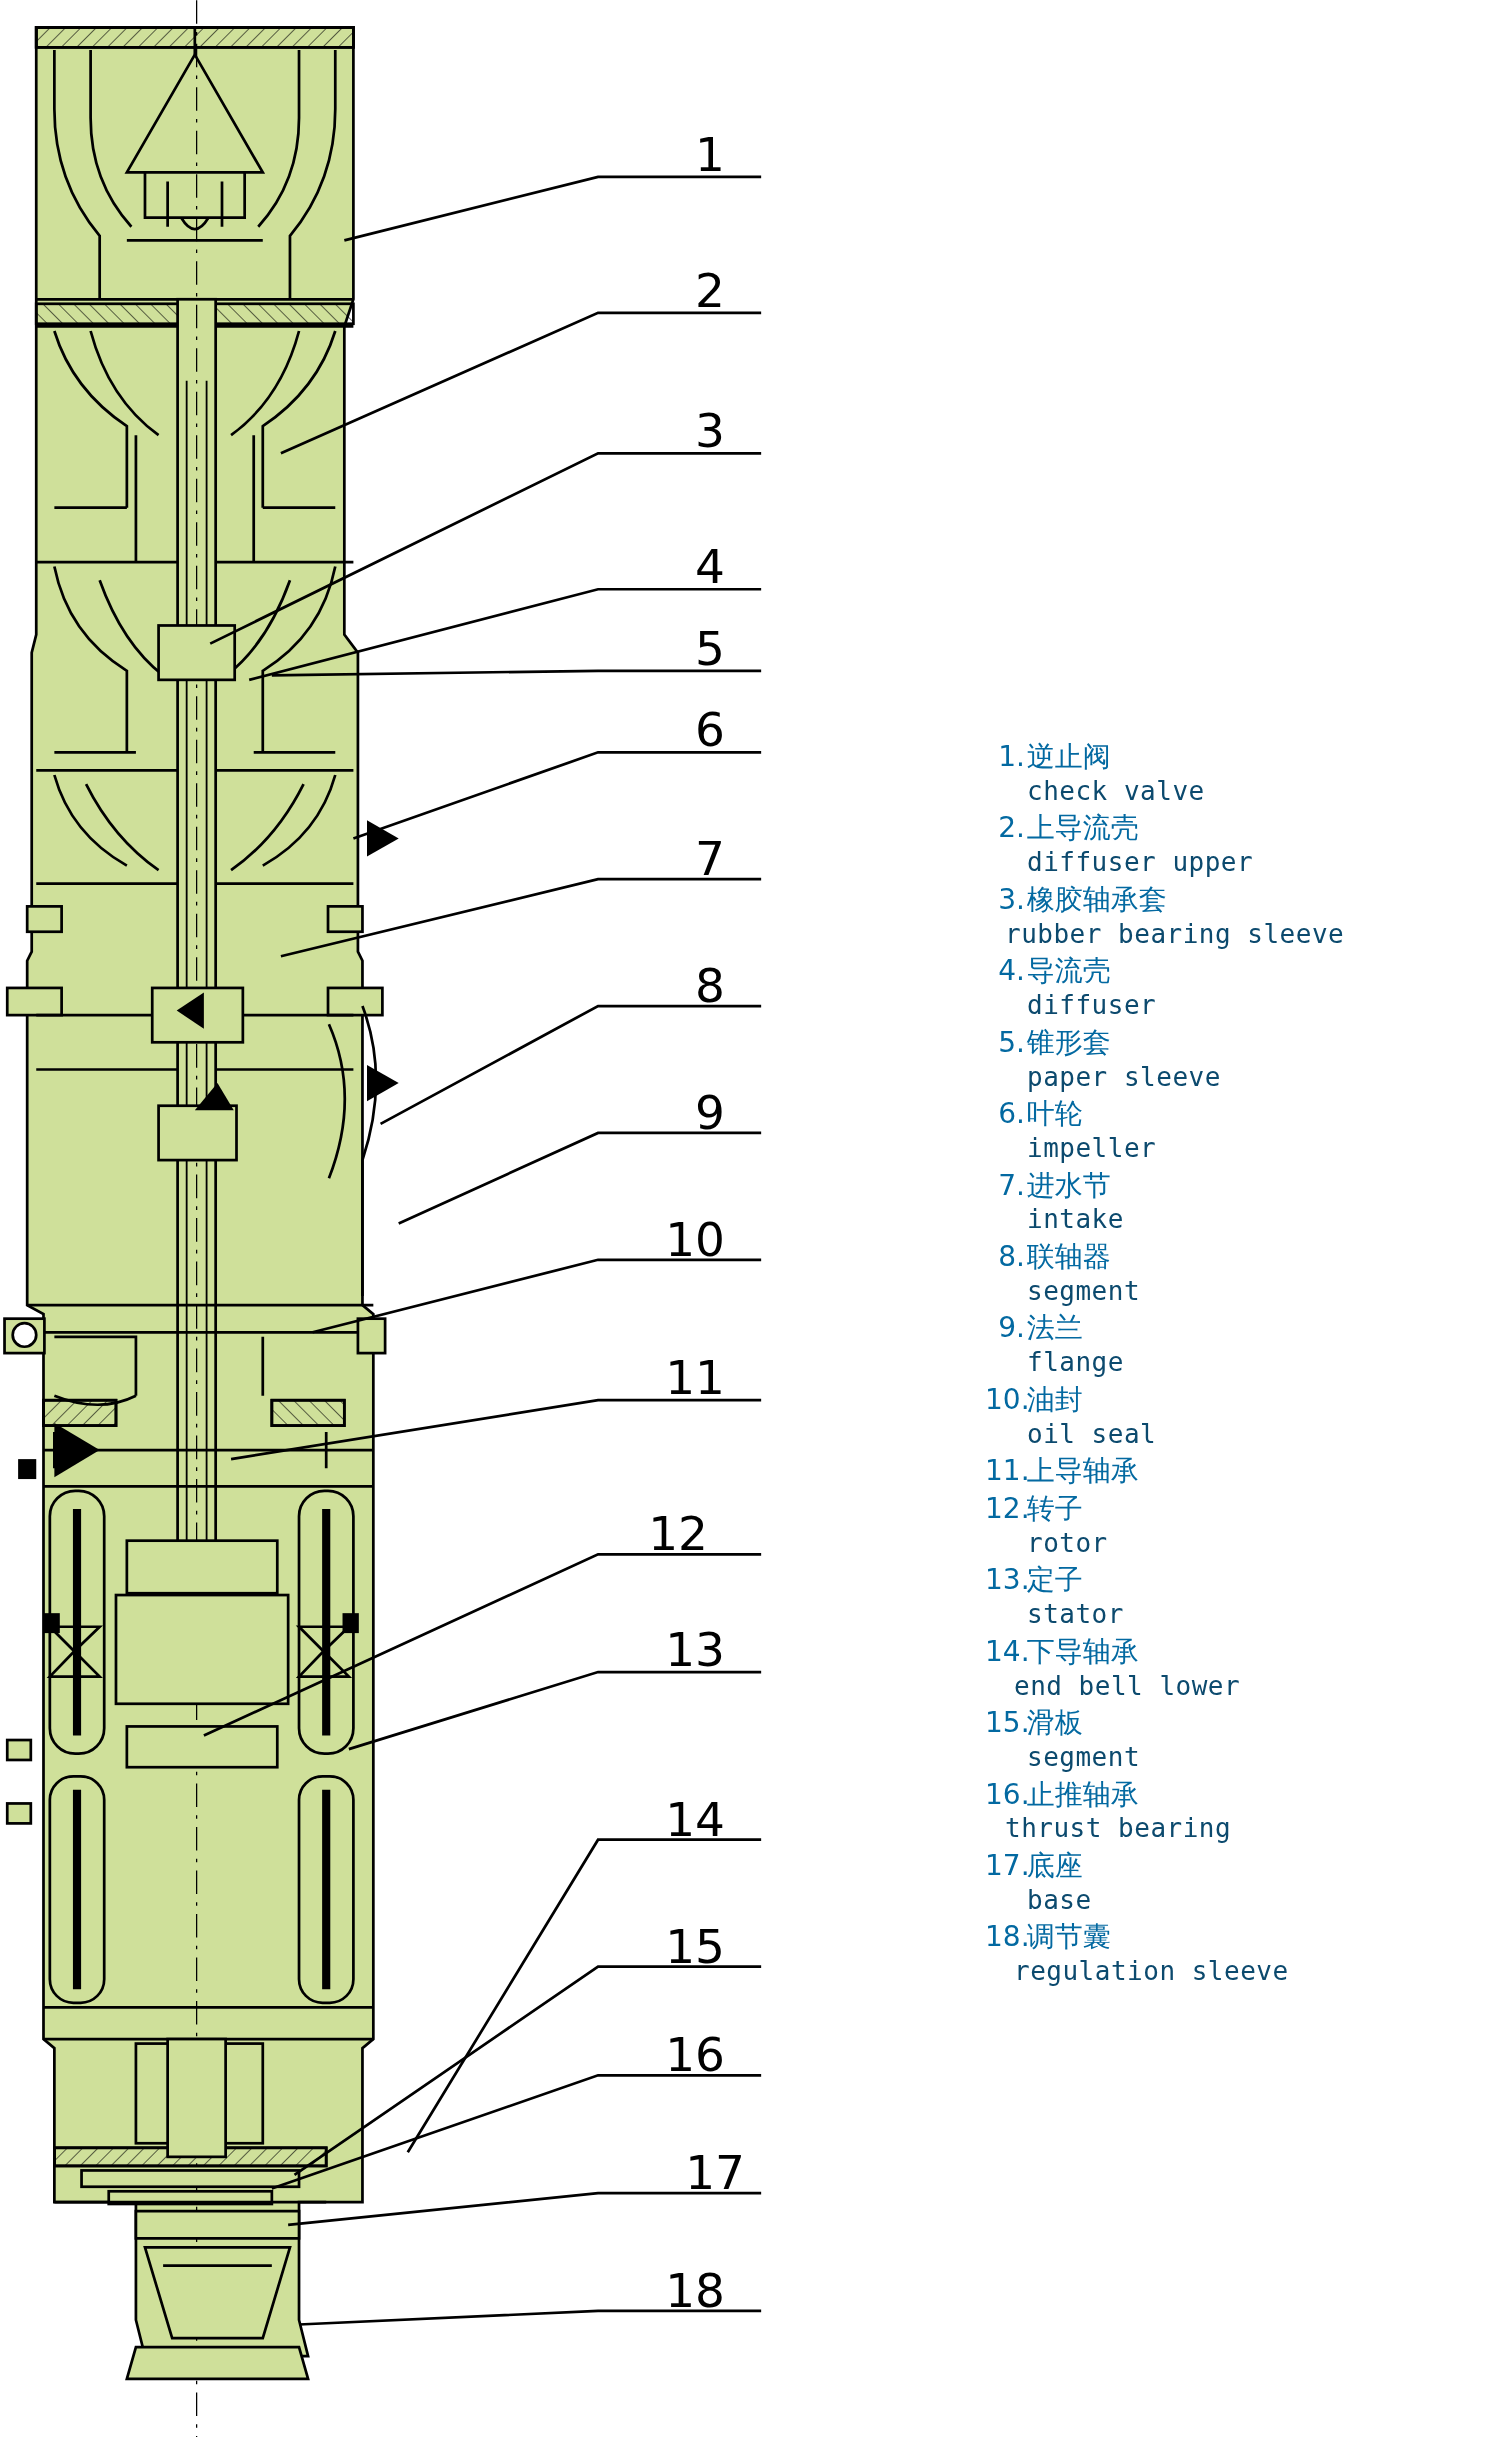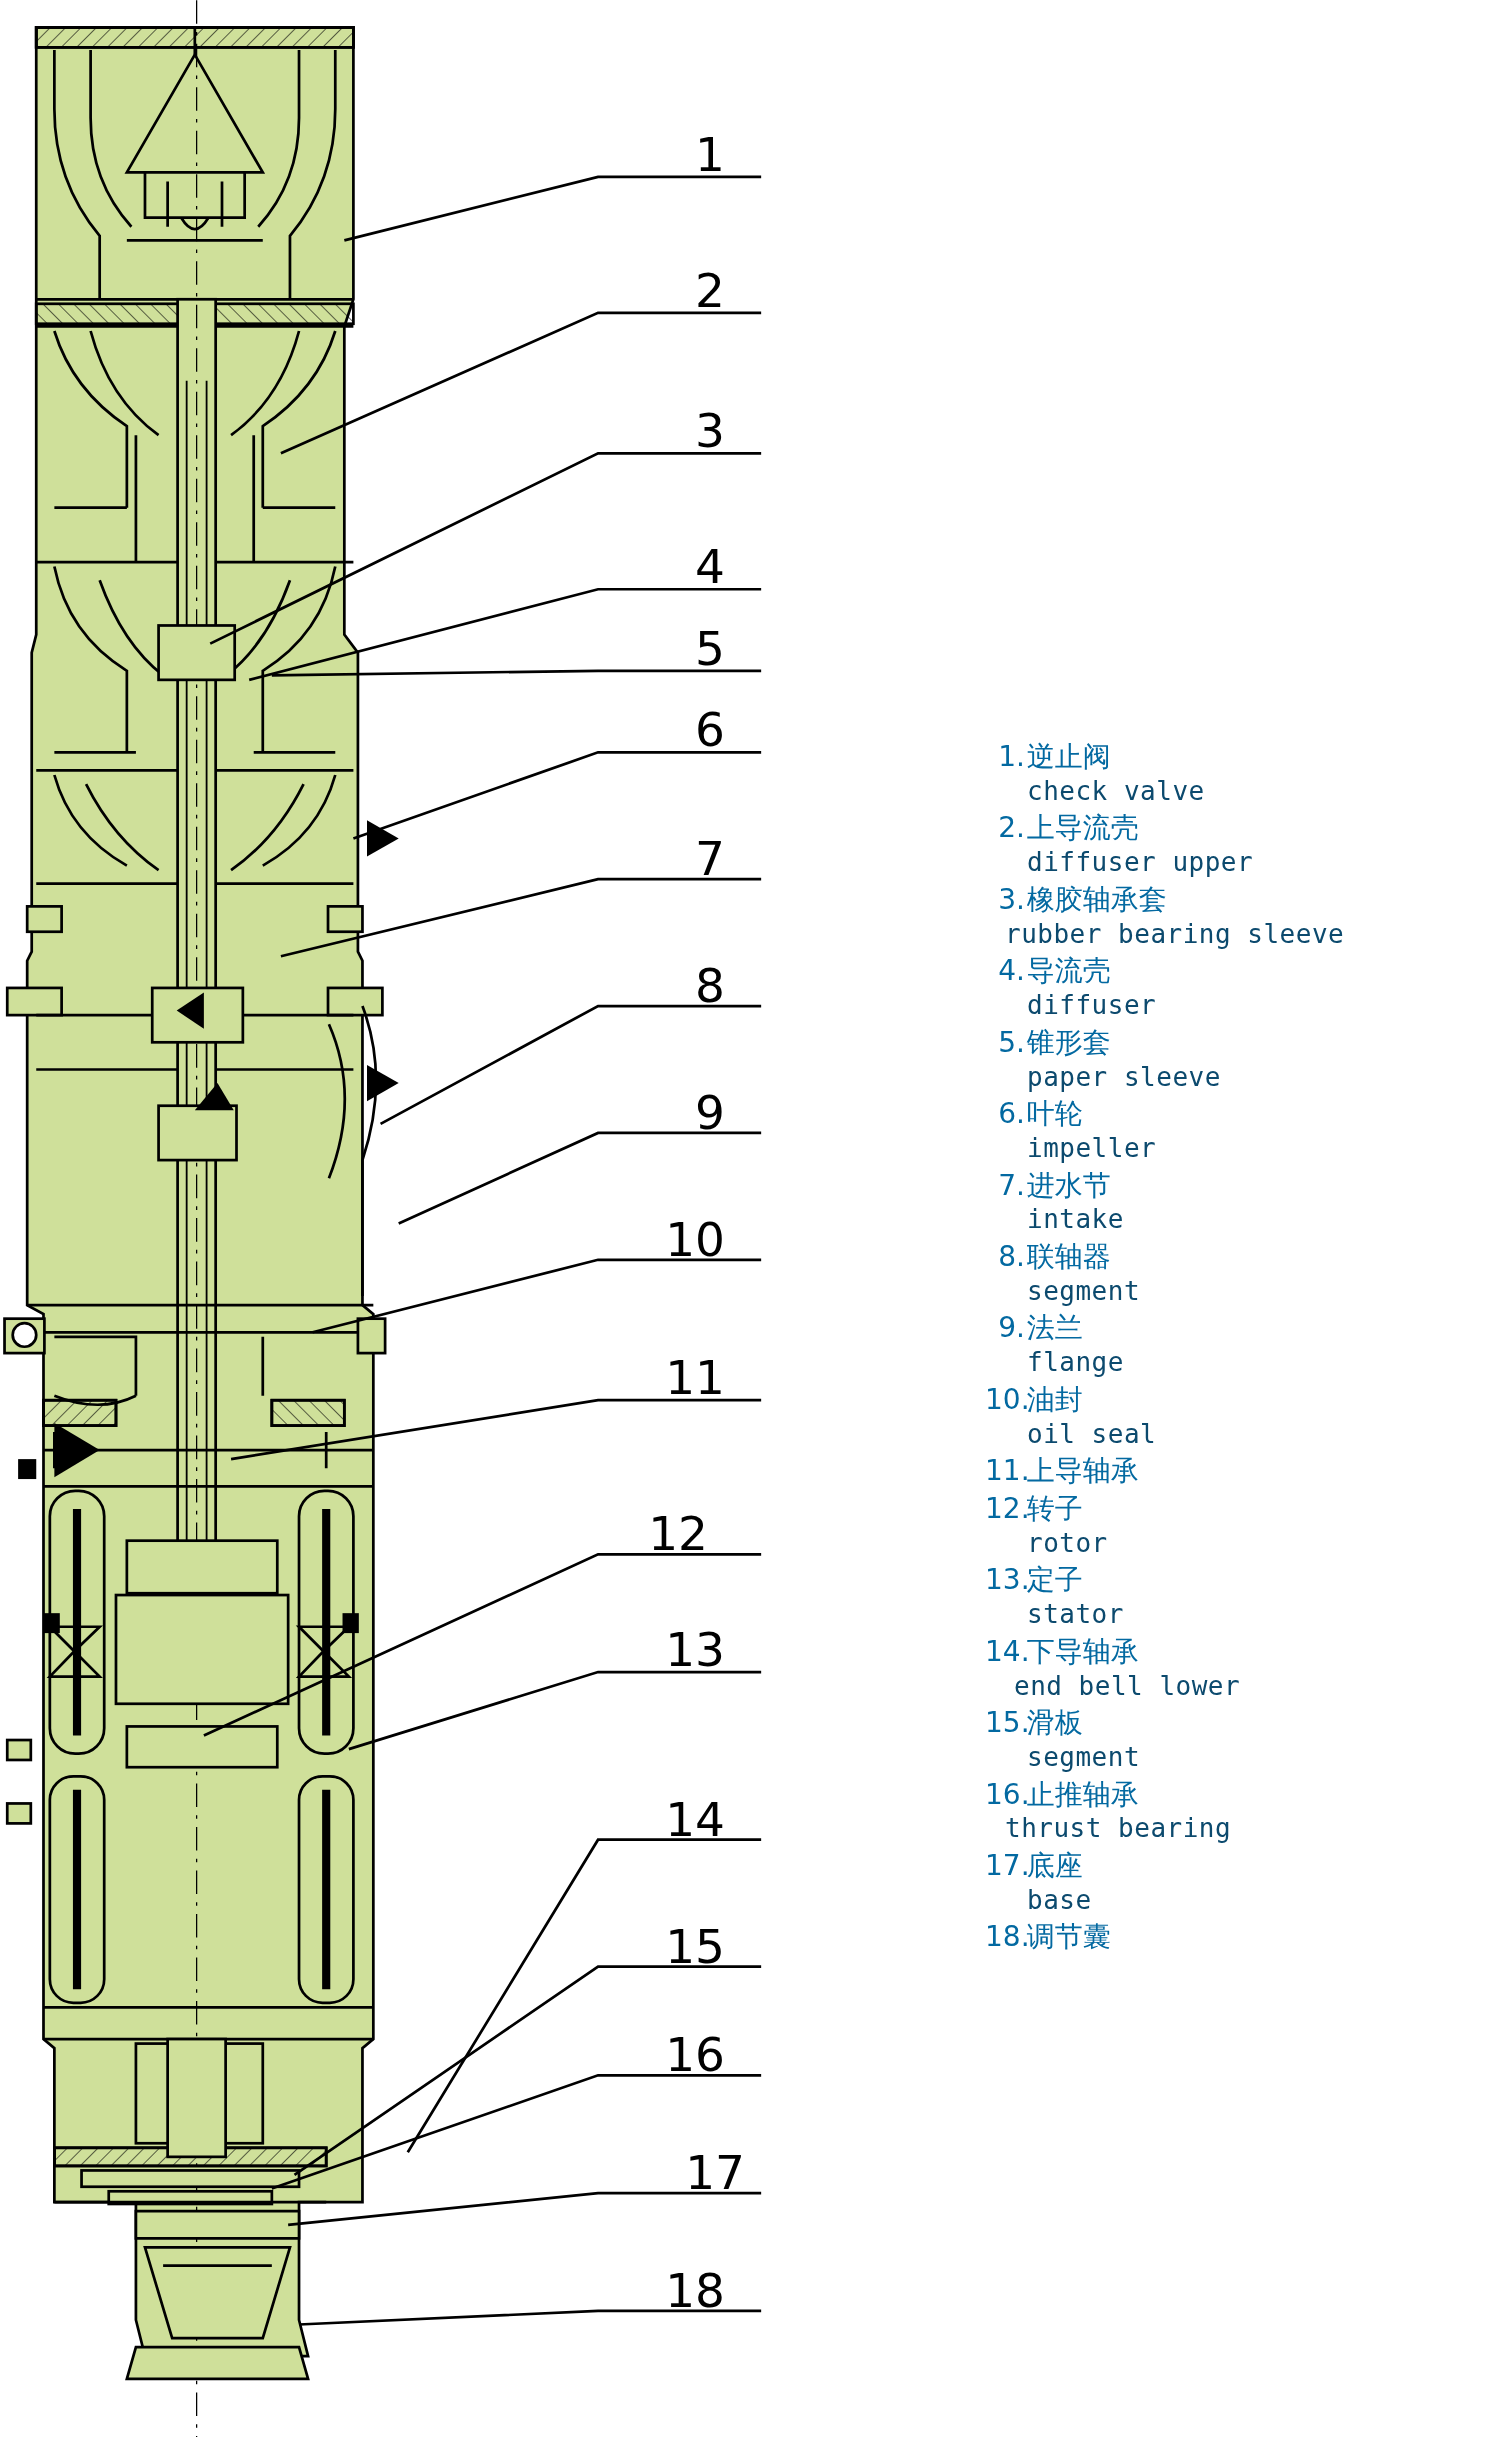--- a/index.html
+++ b/index.html
@@ -355,17 +355,18 @@
       <div class="legend-en" style="padding-left:40px">thrust bearing</div>
     </div>
 
     <div class="legend-item">
       <div class="legend-cn"><span class="legend-num">17.</span><span>底座</span></div>
       <div class="legend-en">base</div>
     </div>
 
     <div class="legend-item">
       <div class="legend-cn"><span class="legend-num">18.</span><span>调节囊</span></div>
+      <div class="legend-en" style="padding-left:49px">regulation sleeve</div>
     </div>
 
   </div>
 </div>
 
 
 </body></html>

